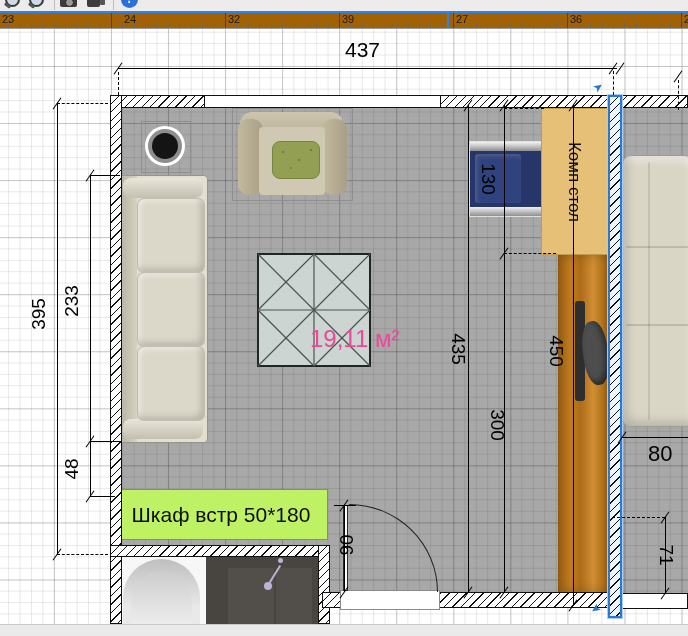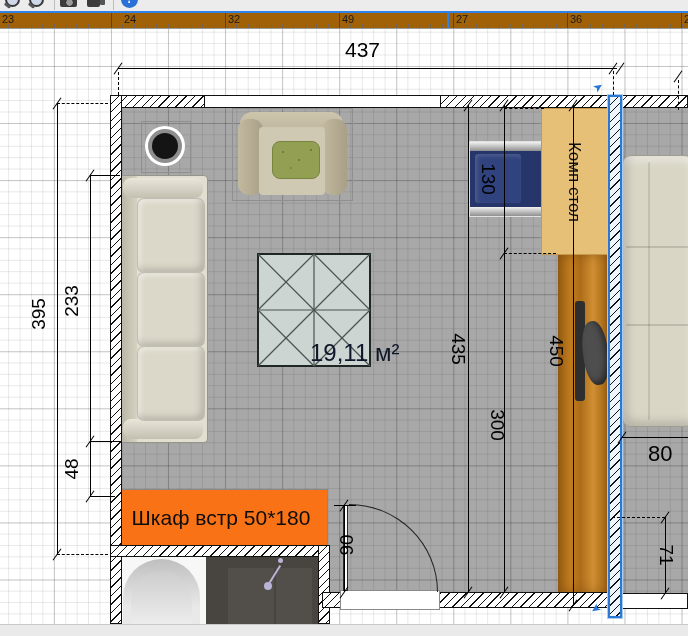--- a/index.html
+++ b/index.html
@@ -70,37 +70,37 @@
      background-image:radial-gradient(circle 4px at 10px 10px,#6f7c34 30%,transparent 32%),
                       radial-gradient(circle 4px at 26px 18px,#6f7c34 30%,transparent 32%),
                       radial-gradient(circle 4px at 38px 8px,#6f7c34 30%,transparent 32%),
                       radial-gradient(circle 3px at 18px 26px,#7d8a3e 30%,transparent 32%);
      border:1px solid #77843c;}
   #stool-box{left:141px;top:121px;width:48px;height:50px;border:1px solid #8f8f8f;}
   .stool-outer{position:absolute;left:3px;top:4px;width:40px;height:40px;background:#fff;border-radius:50%;}
   .stool-ring{position:absolute;left:3px;top:3px;width:34px;height:34px;background:#8e8e8e;border-radius:50%;}
   .stool-center{position:absolute;left:4px;top:4px;width:26px;height:26px;background:#141414;border-radius:50%;}
   #carpet{left:257px;top:253px;z-index:3;}
-  #area-label{left:310px;top:339px;font-size:24px;color:#0f172a;z-index:8;}
+  #area-label{left:310px;top:325px;font-size:24px;color:#ec4899;z-index:8;}
   #chair-blue{left:469px;top:141px;width:72px;height:74px;border:1px solid #e0e0e0;background:#26366b;}
   .cb-cap{position:absolute;left:0;width:72px;height:9px;background:linear-gradient(#f2f2f2,#8f8f8f);}
   .cb-cushion{position:absolute;left:5px;top:12px;width:46px;height:49px;background:#31437e;border-radius:3px;box-shadow:inset 2px 2px 4px rgba(255,255,255,0.15);}
   #desk{left:541px;top:108px;width:67px;height:147px;background:#e7c078;border:1px solid #c39a4e;box-sizing:border-box;}
   #desk-label{left:541px;top:108px;width:67px;height:147px;display:flex;align-items:center;justify-content:center;z-index:6;}
   #desk-label span{transform:rotate(90deg);white-space:nowrap;font-size:17px;color:#111;}
   #wood-table{left:558px;top:255px;width:50px;height:337px;
      background:linear-gradient(90deg,#9e6314,#c07c1f 25%,#ad6c18 45%,#d08f33 70%,#b5751d 90%,#9e6314);
      box-shadow:inset 0 0 12px rgba(80,40,0,0.35);}
   #monitor-screen{left:575px;top:301px;width:10px;height:100px;background:#2e2e2e;border-radius:3px;z-index:4;}
   #monitor-base{left:583px;top:321px;width:25px;height:64px;background:#4e4e4e;border-radius:45%;transform:rotate(-7deg);z-index:4;box-shadow:inset -3px -3px 6px rgba(0,0,0,0.5);}
   #bed{left:622px;top:155px;width:70px;height:270px;background:#d9d6c6;border:1px solid #a09d8e;border-radius:9px;
        box-shadow:inset 4px -4px 10px rgba(0,0,0,0.18), inset -2px 4px 8px rgba(255,255,255,0.55);}
   .bed-seam-h{position:absolute;left:3px;width:64px;height:2px;background:rgba(0,0,0,0.13);border-radius:2px;}
   .bed-seam-v{position:absolute;left:25px;top:6px;width:2px;height:258px;background:rgba(0,0,0,0.10);border-radius:2px;}
-  #wardrobe{left:114px;top:489px;width:214px;height:57px;background:#f97316;border:1px solid #888;box-sizing:border-box;
+  #wardrobe{left:114px;top:489px;width:214px;height:51px;background:#bef264;border:1px solid #888;box-sizing:border-box;
             display:flex;align-items:center;justify-content:center;z-index:4;}
   #wardrobe span{font-size:21px;color:#0d0d0d;}
   #bath-zone{left:118px;top:556px;width:88px;height:68px;background:#f7f7f7;z-index:3;}
   .tub{position:absolute;left:5px;top:3px;width:77px;height:80px;background:linear-gradient(#bfbfbf,#e9e9e9 60%);
        border-radius:40px 40px 14px 14px;}
   .tub-inner{position:absolute;left:8px;top:12px;width:61px;height:62px;background:linear-gradient(#cdcdcd,#f2f2f2);
        border-radius:32px 32px 10px 10px;}
   #shower{left:206px;top:556px;width:112px;height:68px;background:#48443f;z-index:3;}
   .shower-panel{position:absolute;top:12px;height:56px;background:#524e49;}
   .sh-dot{position:absolute;width:8px;height:8px;border-radius:50%;background:#b9b3d6;}
@@ -144,21 +144,21 @@
   <div class="abs" id="blue-line"></div>
 
   <div class="abs" id="ruler">
     <div id="ruler-minor"></div>
     <div class="ruler-num" style="left:2px">23</div>
     <div class="ruler-tick" style="left:111px"></div>
     <div class="ruler-num" style="left:124px">24</div>
     <div class="ruler-tick" style="left:225px"></div>
     <div class="ruler-num" style="left:228px">32</div>
     <div class="ruler-tick" style="left:339px"></div>
-    <div class="ruler-num" style="left:342px">49</div>
+    <div class="ruler-num" style="left:342px">39</div>
     <div class="ruler-tick" style="left:453px"></div>
     <div class="ruler-num" style="left:456px">27</div>
     <div class="ruler-tick" style="left:567px"></div>
     <div class="ruler-num" style="left:570px">36</div>
     <div class="ruler-tick" style="left:681px"></div>
     <div class="ruler-num" style="left:684px">29</div>
     <div id="ruler-cursor" style="left:447px"></div>
   </div>
 
   <div class="abs floor" style="left:122px;top:108px;width:486px;height:484px"></div>

